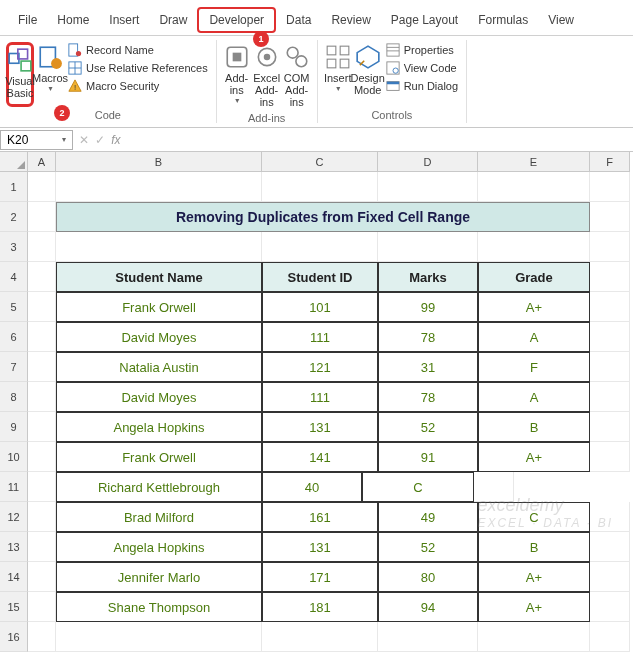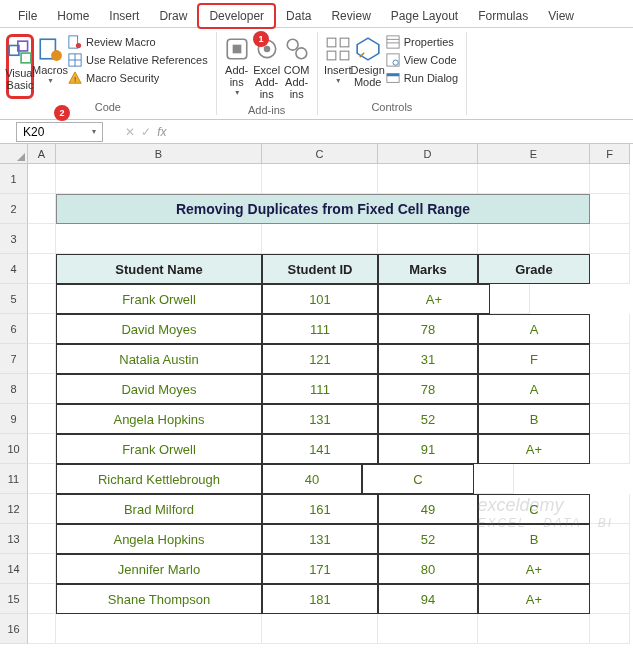--- a/index.html
+++ b/index.html
@@ -1,19 +1,19 @@
 <!DOCTYPE html>
 <html><head>
 <meta charset="utf-8">
 <style>
 * { box-sizing: border-box; margin: 0; padding: 0; }
 body { font-family: "Segoe UI", Arial, sans-serif; font-size: 12px; background: #fff; width: 633px; height: 660px; overflow: hidden; position: relative; }
 
 
-.tabs { display: flex; align-items: center; padding: 4px 8px 0 8px; background: #fff; border-bottom: 1px solid #d0d0d0; height: 28px; }
+.tabs { display: flex; align-items: center; padding: 4px 8px 0 8px; background: #fff; border-bottom: 1px solid #d0d0d0; height: 36px; }
 .tab { padding: 4px 10px; color: #444; cursor: pointer; }
 .tab.active { border: 2px solid #e03030; border-radius: 4px; background: #fff; position: relative; font-weight: 500; }
 .callout { position: absolute; width: 16px; height: 16px; border-radius: 50%; background: #e03030; color: #fff; font-size: 9px; font-weight: bold; display: flex; align-items: center; justify-content: center; }
 .callout1 { top: 31px; left: 253px; }
 .callout2 { top: 105px; left: 54px; }
 
 
 .ribbon { display: flex; background: #fff; border-bottom: 1px solid #c8c8c8; height: 92px; padding: 4px 0; }
 .rgroup { display: flex; flex-direction: column; justify-content: space-between; border-right: 1px solid #e0e0e0; padding: 2px 6px; }
 .rgroup-body { display: flex; gap: 2px; flex: 1; }
@@ -22,21 +22,21 @@
 .bigbtn.vb { border: 3px solid #e03030; border-radius: 6px; }
 .bigbtn .icon { width: 26px; height: 26px; margin-bottom: 2px; }
 .bigbtn .lbl { font-size: 11px; text-align: center; line-height: 1.1; color: #333; }
 .smallcol { display: flex; flex-direction: column; gap: 2px; justify-content: flex-start; }
 .smallbtn { display: flex; align-items: center; gap: 4px; padding: 1px 2px; cursor: pointer; font-size: 11px; color: #333; white-space: nowrap; }
 .smallbtn .sicon { width: 14px; height: 14px; flex-shrink: 0; }
 .chev { font-size: 8px; color: #666; margin-left: 1px; }
 
 
 .fbar-row { display: flex; align-items: center; border-bottom: 1px solid #c8c8c8; height: 24px; background: #fff; }
-.namebox { width: 87px; border: 1px solid #b0b0b0; display: flex; align-items: center; padding: 2px 6px; margin: 2px 16px; background: #fff; font-size: 12px; }
+.namebox { width: 73px; border: 1px solid #b0b0b0; display: flex; align-items: center; padding: 2px 6px; margin: 2px 0; background: #fff; font-size: 12px; }
 .namebox .chev { margin-left: auto; }
 .fbar-icons { display: flex; align-items: center; gap: 6px; padding: 0 6px; color: #999; }
 .fbar-input { flex: 1; padding: 2px 6px; color: #333; }
 
 
 .grid-wrap { display: flex; }
 .selectall { width: 28px; height: 20px; border-right: 1px solid #c8c8c8; border-bottom: 1px solid #c8c8c8; background: #f0f0f0; position: relative; }
 .selectall::after { content: ""; position: absolute; right: 2px; bottom: 2px; width: 0; height: 0; border-style: solid; border-width: 0 0 8px 8px; border-color: transparent transparent #a0a0a0 transparent; }
 .colheads { display: flex; }
 .colhead { height: 20px; border-right: 1px solid #c8c8c8; border-bottom: 1px solid #c8c8c8; background: #f0f0f0; display: flex; align-items: center; justify-content: center; color: #444; font-size: 11px; }
@@ -96,21 +96,21 @@
           </svg>
         <span class="lbl">Macros</span>
         <span class="chev">▾</span>
       </div>
       <div class="smallcol">
         <div class="smallbtn">
           <svg class="sicon" viewBox="0 0 16 16">
               <rect x="1" y="1" width="10" height="14" fill="none" stroke="#3a7abd"></rect>
               <circle cx="12" cy="12" r="3" fill="#d04040"></circle>
             </svg>
-          <span>Review Macro</span>
+          <span>Record Name</span>
         </div>
         <div class="smallbtn">
           <svg class="sicon" viewBox="0 0 16 16">
               <rect x="1" y="1" width="14" height="14" fill="none" stroke="#3a7abd"></rect>
               <line x1="1" y1="8" x2="15" y2="8" stroke="#3a7abd"></line>
               <line x1="8" y1="1" x2="8" y2="15" stroke="#3a7abd"></line>
             </svg>
           <span>Use Relative References</span>
         </div>
         <div class="smallbtn">
@@ -273,20 +273,21 @@
         <div class="cell rH thcell cB">Student Name</div>
         <div class="cell rH thcell cC">Student ID</div>
         <div class="cell rH thcell cD">Marks</div>
         <div class="cell rH thcell cE">Grade</div>
         <div class="cell rH cF"></div>
       </div>
       <div class="cellrow">
         <div class="cell rH cA"></div>
         <div class="cell rH tdcell cB">Frank Orwell</div>
         <div class="cell rH tdcell cC">101</div>
+        <div class="cell rH tdcell cD">99</div>
         <div class="cell rH tdcell cE">A+</div>
         <div class="cell rH cF"></div>
       </div>
       <div class="cellrow">
         <div class="cell rH cA"></div>
         <div class="cell rH tdcell cB">David Moyes</div>
         <div class="cell rH tdcell cC">111</div>
         <div class="cell rH tdcell cD">78</div>
         <div class="cell rH tdcell cE">A</div>
         <div class="cell rH cF"></div>

